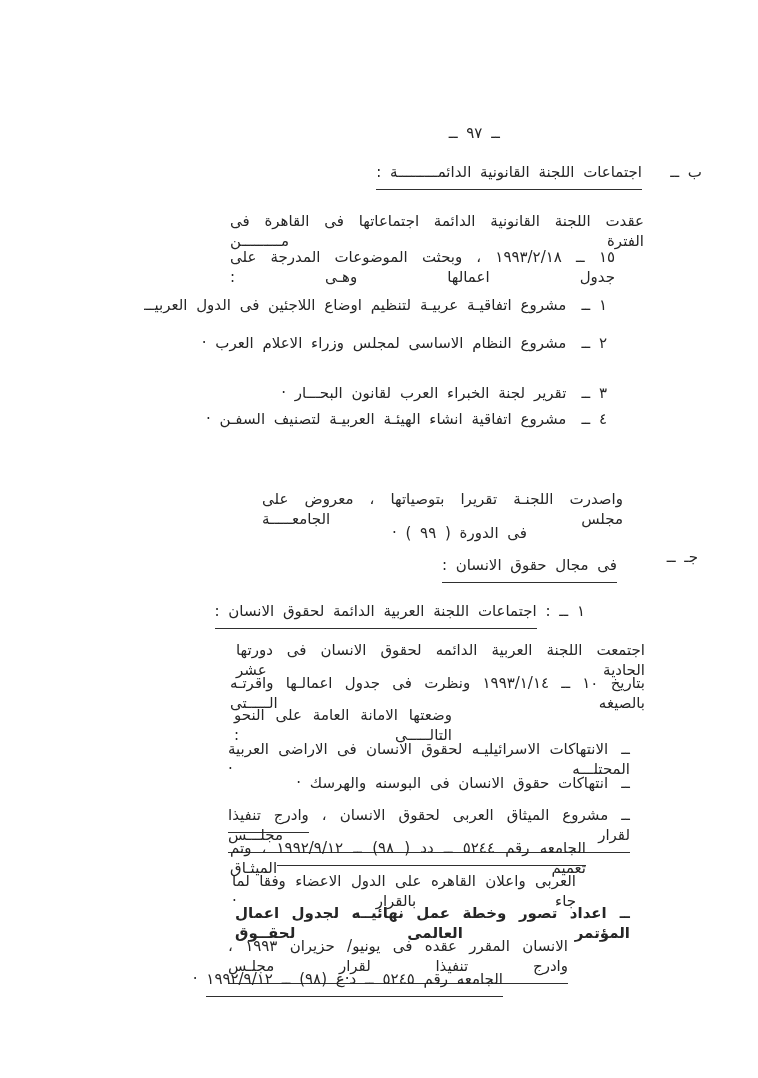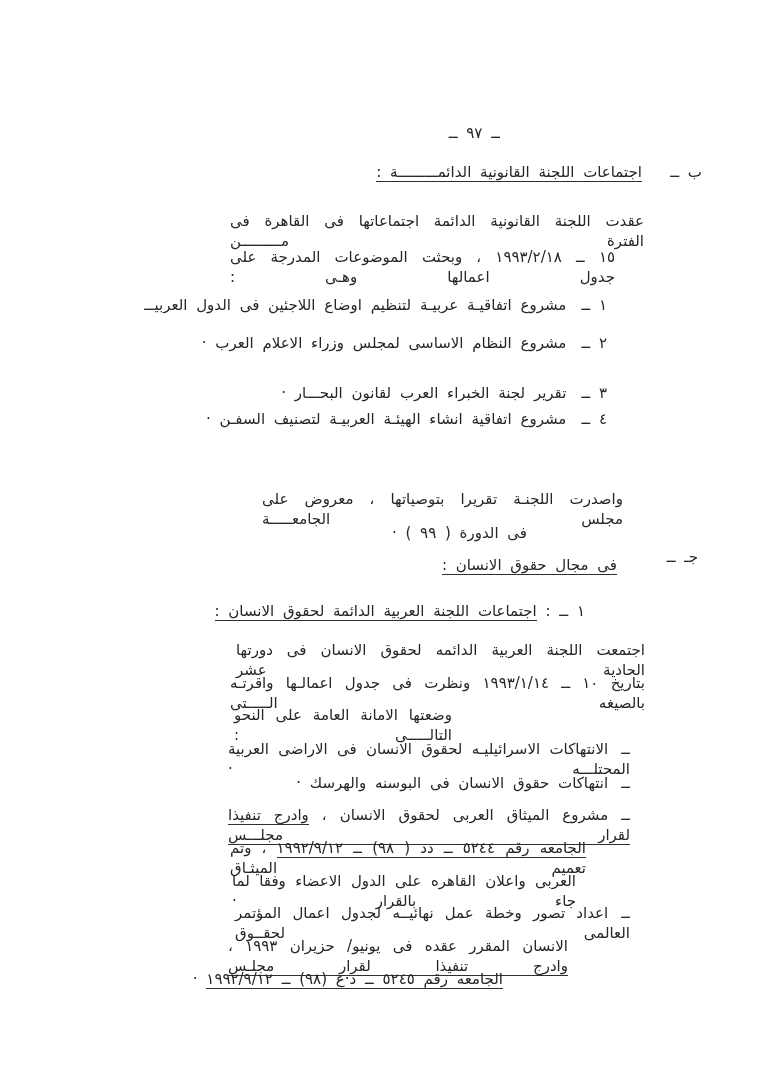--- a/index.html
+++ b/index.html
@@ -22,21 +22,21 @@
   }
   
   .j{
     white-space:normal;
     text-align:justify;
     text-align-last:justify;
   }
   .center{text-align:center;}
   .ul{
     border-bottom:1.4px solid #2f2f2f;
-    padding-bottom:0;
+    padding-bottom:8px;
   }
   .num{display:inline-block;margin-left:15px;}
   .dash{display:inline-block;margin-left:13px;}
   .mk{letter-spacing:1px;}
 </style>
 </head>
 <body>
 
 <div class="page">
 
@@ -89,21 +89,21 @@
   </div>
 
   <div class="ln j" style="top:806px;right:128px;left:84px;">
     <span class="dash">ــ</span><span>مشروع الميثاق العربى لحقوق الانسان ، </span><span class="ul">وادرج تنفيذا لقرار مجلـــس</span>
   </div>
   <div class="ln j" style="top:839px;right:172px;left:86px;">
     <span class="ul">الجامعه رقم ٥٢٤٤ ــ دد ( ٩٨) ــ ١٩٩٢/٩/١٢</span><span> ، وتم تعميم الميثـاق</span>
   </div>
   <div class="ln j" style="top:872px;right:182px;left:88px;">العربى واعلان القاهره على الدول الاعضاء وفقا لما جاء بالقرار ·</div>
 
-  <div class="ln j" style="top:904px;right:128px;left:91px;">
+  <div class="ln j" style="top:904px;right:128px;left:91px;font-weight:bold;">
     <span class="dash">ــ</span><span>اعداد تصور وخطة عمل نهائيــه لجدول اعمال المؤتمر العالمى لحقــوق</span>
   </div>
   <div class="ln j" style="top:937px;right:190px;left:84px;">
     <span>الانسان المقرر عقده فى يونيو/ حزيران ١٩٩٣ ، </span><span class="ul">وادرج تنفيذا لقرار مجلـس</span>
   </div>
   <div class="ln" style="top:970px;right:255px;">
     <span class="ul">الجامعه رقم ٥٢٤٥ ــ د·ع (٩٨) ــ ١٩٩٢/٩/١٢</span><span> ·</span>
   </div>
 
 </div>

